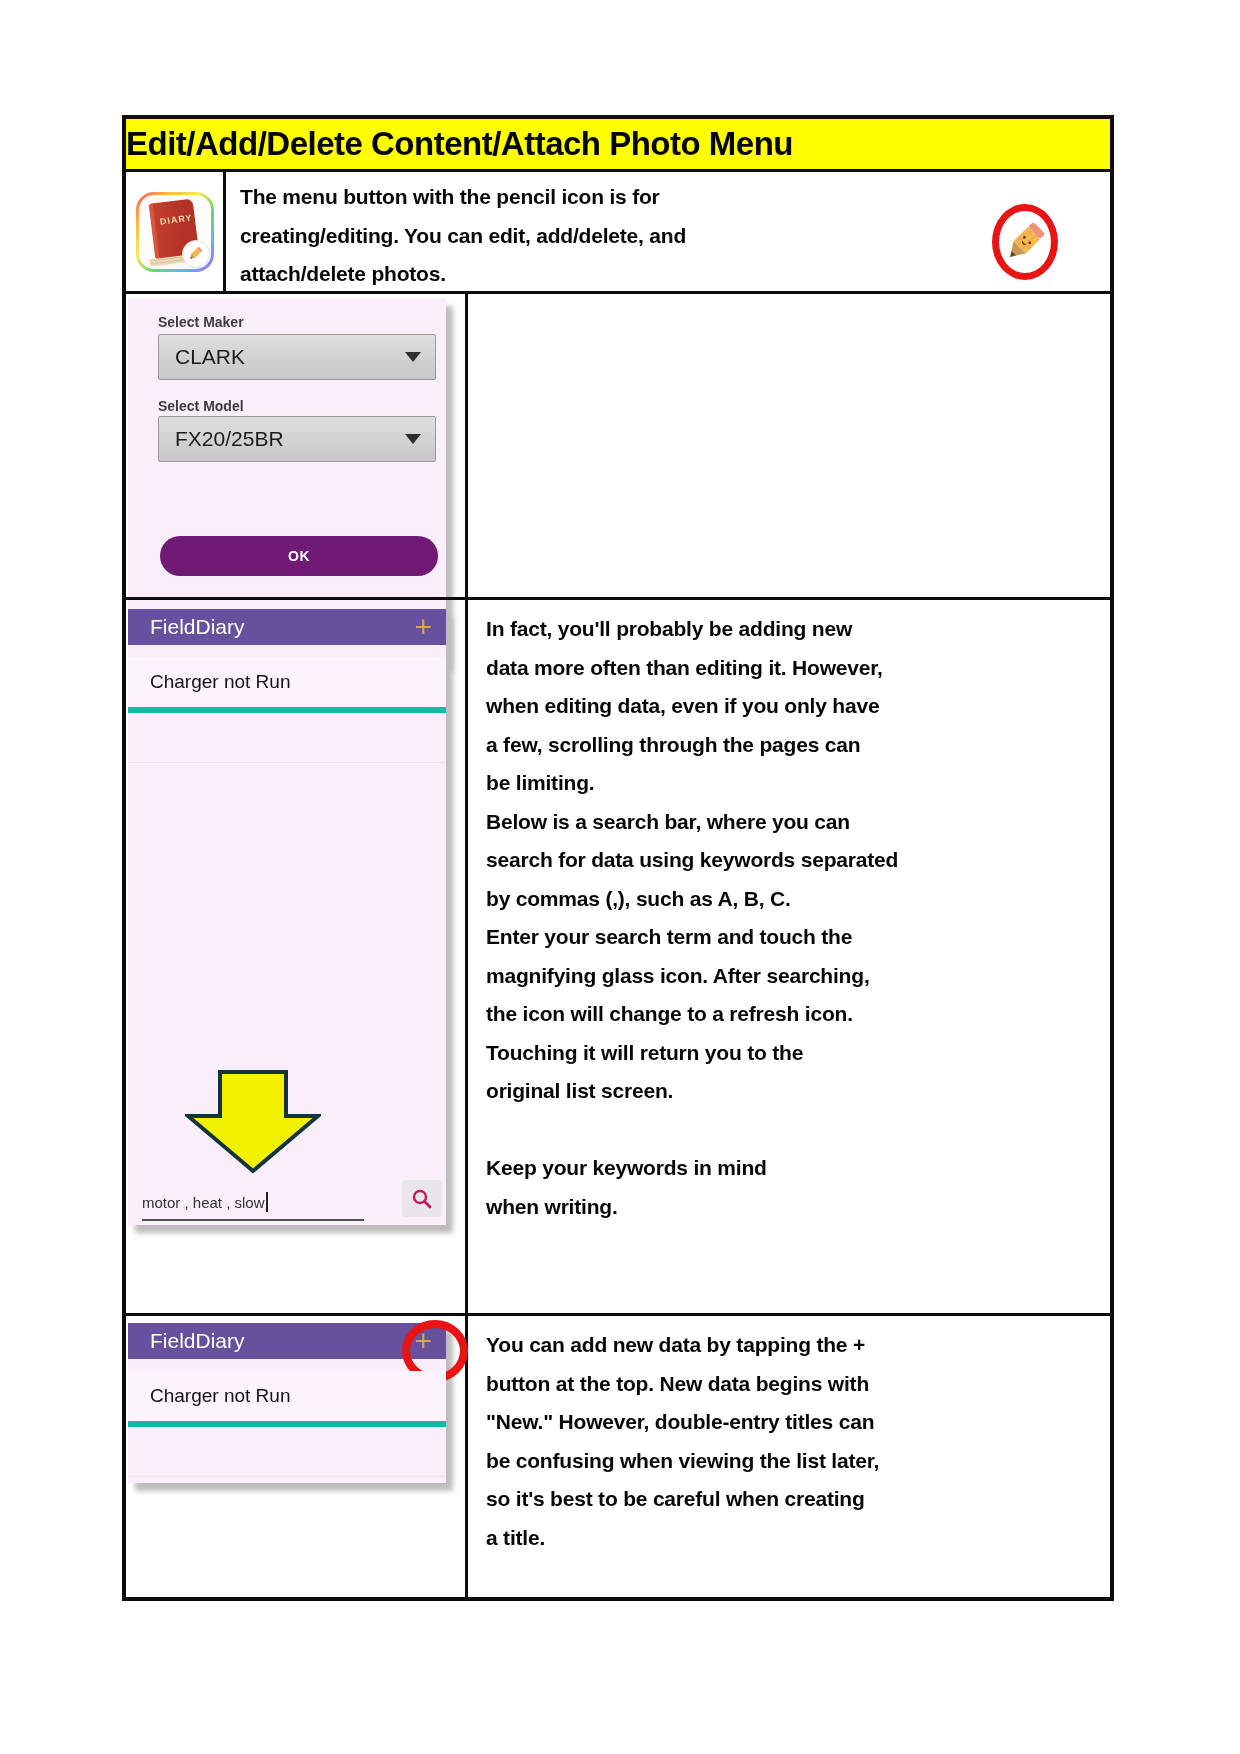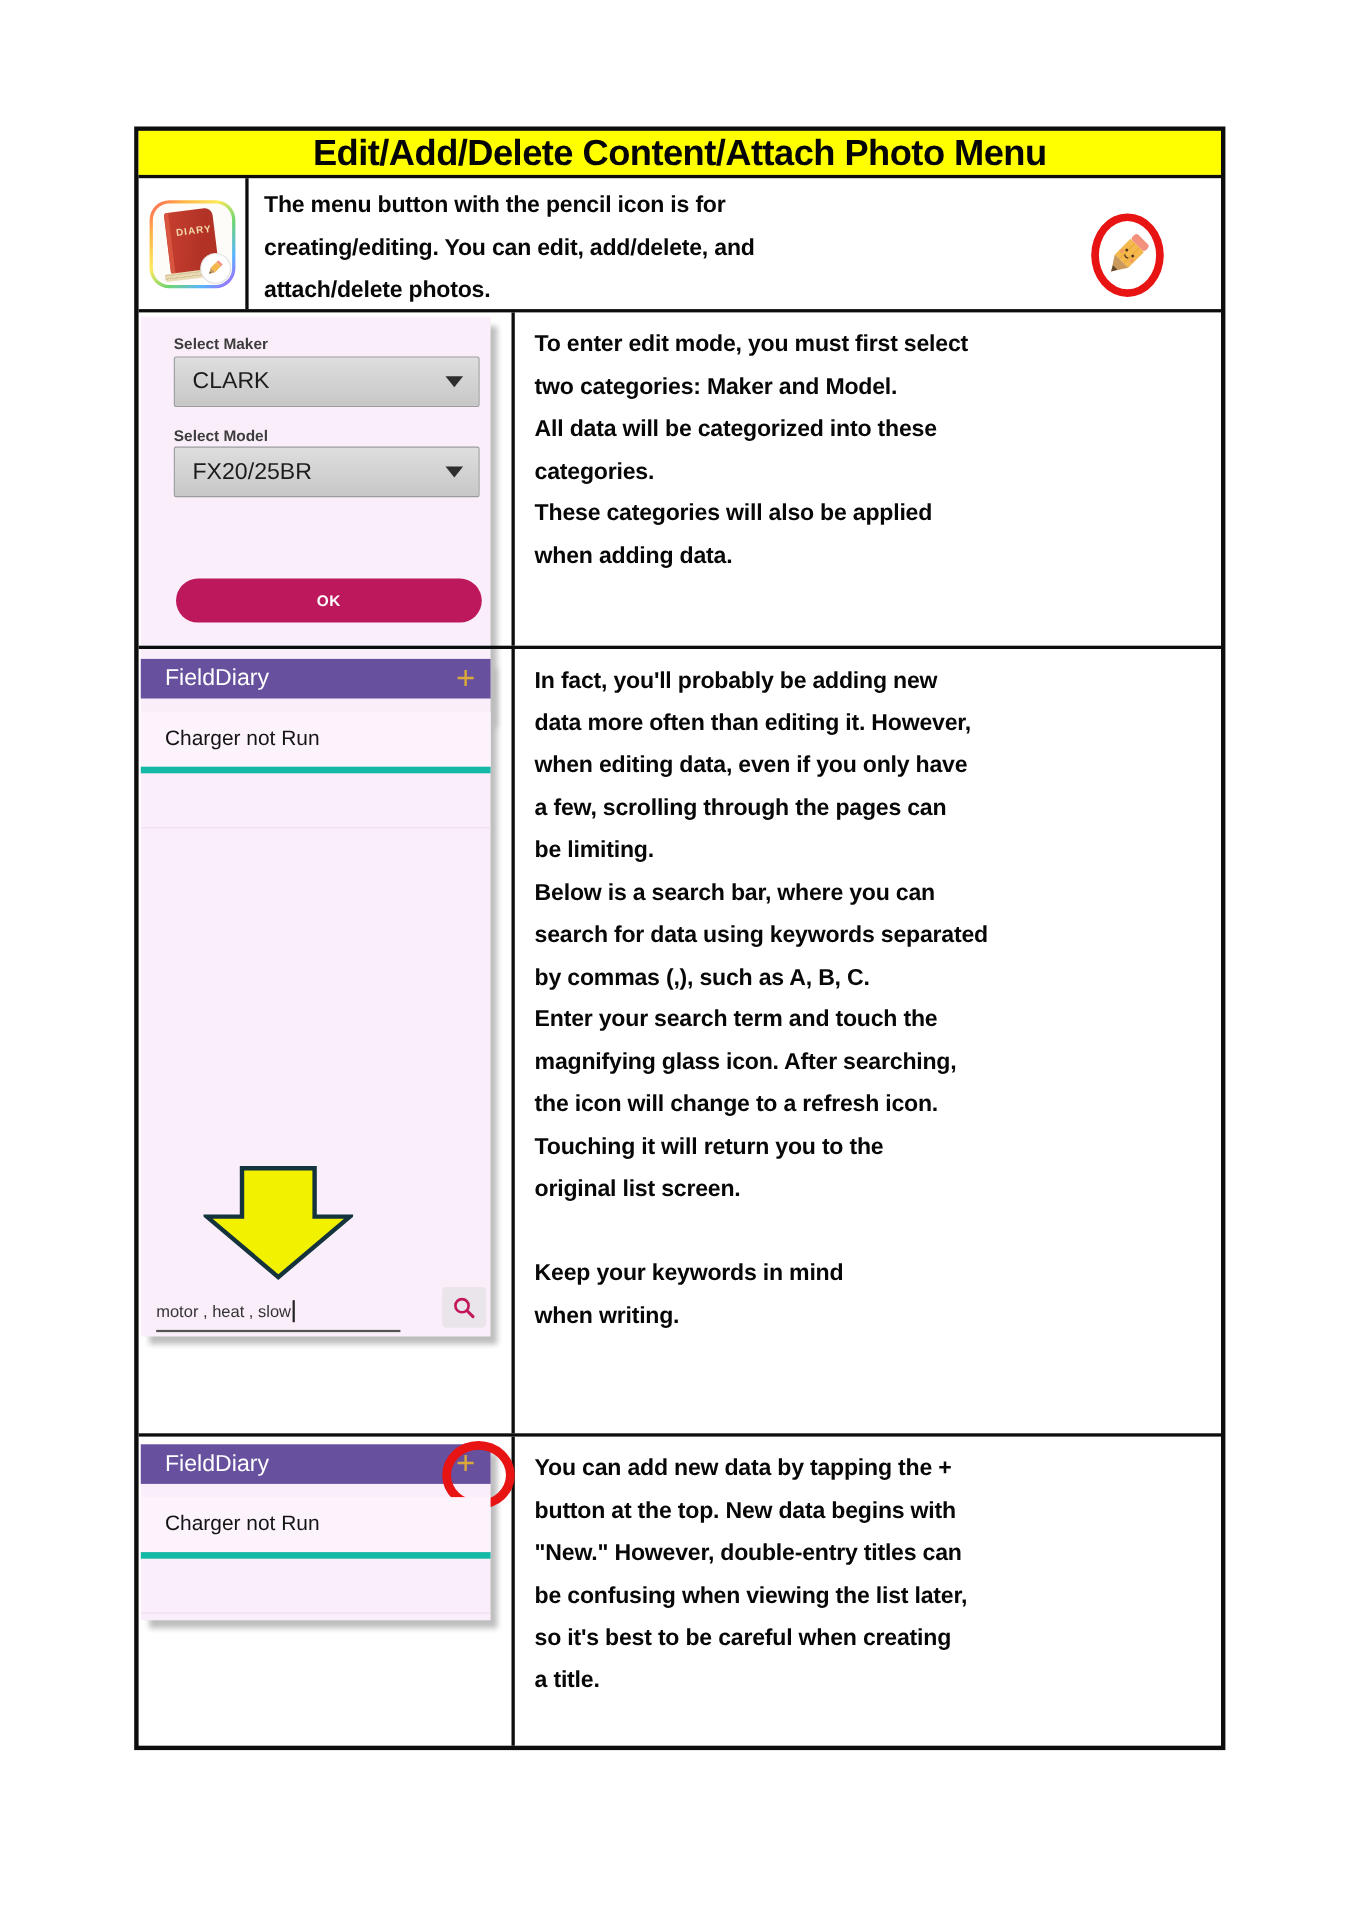--- a/index.html
+++ b/index.html
@@ -15,22 +15,22 @@
     width: 992px;
     border: 4px solid #0d0d0d;
     box-sizing: border-box;
     background: #ffffff;
   }
   .row { position: relative; display: flex; box-sizing: border-box; }
   .row + .row { border-top: 3px solid #0d0d0d; }
 
   
   .row-title {
-    height: 40px; background: #ffff00;
-    align-items: center; justify-content: center;
+    height: 50px; background: #ffff00;
+    align-items: center; 
   }
   .row-title .t {
     font-size: 33px; font-weight: 800; color: #050505; letter-spacing: -0.5px;
   }
 
   
   .row-intro { height: 122px; }
   .icon-cell {
     width: 100px; border-right: 3px solid #0d0d0d;
     display: flex; align-items: center; justify-content: center;
@@ -114,21 +114,21 @@
     padding: 0 14px 0 16px; box-sizing: border-box;
   }
   .dropdown .val { font-size: 21px; color: #1c1c1c; flex: 1; }
   .caret {
     width: 0; height: 0;
     border-left: 8px solid transparent; border-right: 8px solid transparent;
     border-top: 10px solid #2e2e2e;
   }
   .ok-btn {
     position: absolute; left: 32px; top: 238px; width: 278px; height: 40px;
-    background: #be185d; border-radius: 20px; border: none;
+    background: #701a75; border-radius: 20px; border: none;
     color: #ffffff; font-size: 14px; font-weight: 700; letter-spacing: 0.5px;
     display: flex; align-items: center; justify-content: center;
   }
 
   
   .fd-header {
     position: absolute; left: 0; top: 0; right: 0; height: 36px;
     background: #67509e;
     display: flex; align-items: center;
   }
@@ -229,28 +229,20 @@
             <span class="caret"></span>
           </div>
           <div class="sel-label" style="top:100px">Select Model</div>
           <div class="dropdown" style="top:118px">
             <span class="val">FX20/25BR</span>
             <span class="caret"></span>
           </div>
           <div class="ok-btn">OK</div>
         </div>
       </div>
-      <div class="text-cell">
-        <div class="body-text">To enter edit mode, you must first select
-two categories: Maker and Model.
-All data will be categorized into these
-categories.
-These categories will also be applied
-when adding data.</div>
-      </div>
     </div>
 
     <div class="row row-search">
       <div class="shot-cell">
         <div class="shot shot-search">
           <div class="fd-header">
             <span class="fd-title">FieldDiary</span>
             <span class="fd-plus">+</span>
           </div>
           <div class="fd-item">

